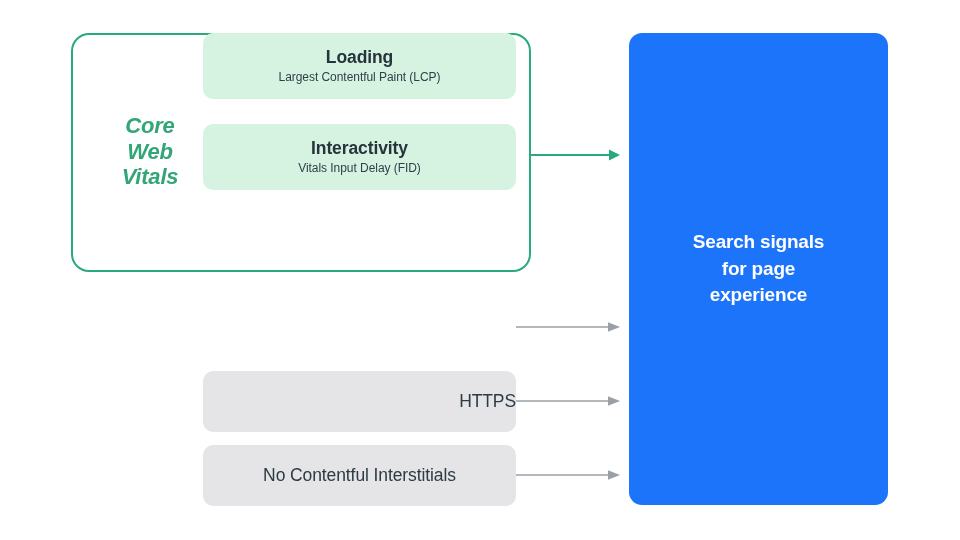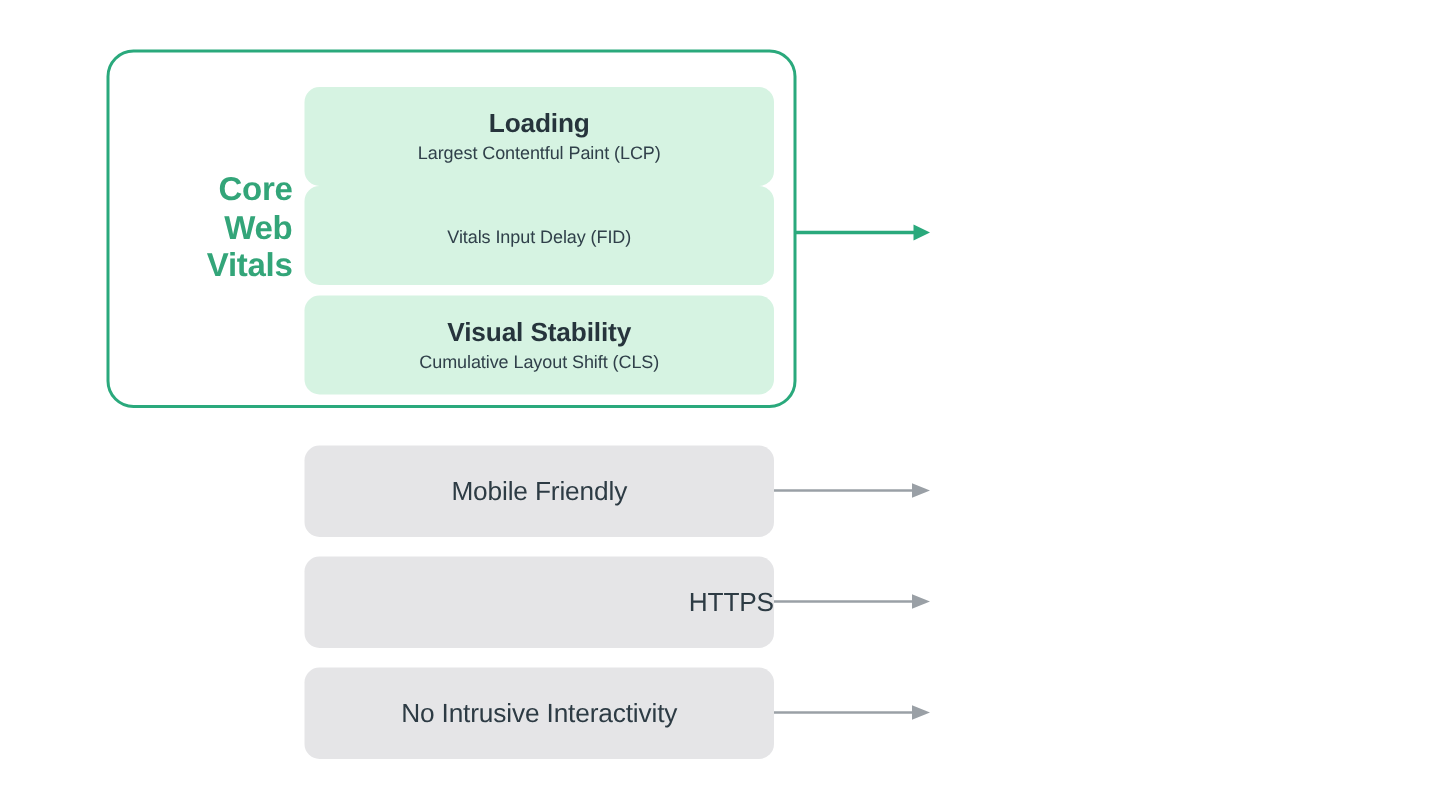--- a/index.html
+++ b/index.html
@@ -39,38 +39,39 @@
   .cwv-label {
     position: absolute;
     left: 105px;
     top: 113px;
     width: 90px;
     color: #33a579;
     font-size: 22px;
     font-weight: bold;
     line-height: 1.17;
     letter-spacing: -0.2px;
-    text-align: right;
+    text-align: center;
+    font-style: italic;
   }
 
   
   .metric-box {
     position: absolute;
     left: 203px;
     width: 313px;
     height: 66px;
     background: #d6f3e2;
     border-radius: 10px;
     box-sizing: border-box;
     display: flex;
     flex-direction: column;
     align-items: center;
     justify-content: center;
   }
-  .metric-box.m1 { top: 58px; }
+  .metric-box.m1 { top: 33px; }
   .metric-box.m2 { top: 124px; }
   .metric-box.m3 { top: 197px; }
 
   .metric-title {
     font-size: 17.5px;
     font-weight: bold;
     color: #26343c;
     letter-spacing: -0.1px;
     line-height: 1.25;
   }
@@ -151,51 +152,50 @@
   <div class="cwv-label" style="white-space: pre-line;">Core
 Web
 Vitals</div>
 
   <div class="metric-box m1">
     <span class="metric-title">Loading</span>
     <span class="metric-sub">Largest Contentful Paint (LCP)</span>
   </div>
 
   <div class="metric-box m2">
+    <span class="metric-title">Interactivity</span>
     <span class="metric-sub">Vitals Input Delay (FID)</span>
   </div>
 
-  <div class="metric-box m3">
-    <span class="metric-title">Visual Stability</span>
-    <span class="metric-sub">Cumulative Layout Shift (CLS)</span>
-  </div>
 
   <svg class="arrow arrow-green" viewBox="0 0 92 14">
     <path d="M0 7 H80" stroke="#2aa97c" stroke-width="2.2" fill="none"></path>
     <path d="M79 1.6 L90 7 L79 12.4 Z" fill="#2aa97c"></path>
   </svg>
 
-  <div class="signal-box s1">
-    <span class="signal-label">Mobile Friendly</span>
-  </div>
   <svg class="arrow arrow-gray-1" viewBox="0 0 106 14">
     <path d="M0 7 H93" stroke="#9aa0a6" stroke-width="1.6" fill="none"></path>
     <path d="M92 2.2 L104 7 L92 11.8 Z" fill="#9aa0a6"></path>
   </svg>
 
   <div class="signal-box s2">
     <span class="signal-label">HTTPS</span>
   </div>
   <svg class="arrow arrow-gray-2" viewBox="0 0 106 14">
     <path d="M0 7 H93" stroke="#9aa0a6" stroke-width="1.6" fill="none"></path>
     <path d="M92 2.2 L104 7 L92 11.8 Z" fill="#9aa0a6"></path>
   </svg>
 
   <div class="signal-box s3">
-    <span class="signal-label">No Intrusive Interactivity</span>
+    <span class="signal-label">No Contentful Interstitials</span>
   </div>
   <svg class="arrow arrow-gray-3" viewBox="0 0 106 14">
     <path d="M0 7 H93" stroke="#9aa0a6" stroke-width="1.6" fill="none"></path>
     <path d="M92 2.2 L104 7 L92 11.8 Z" fill="#9aa0a6"></path>
   </svg>
 
+  <div class="blue-panel">
+    <span class="blue-panel-text">Search signals
+for page
+experience</span>
+  </div>
 
 </div>
 
 </body></html>

